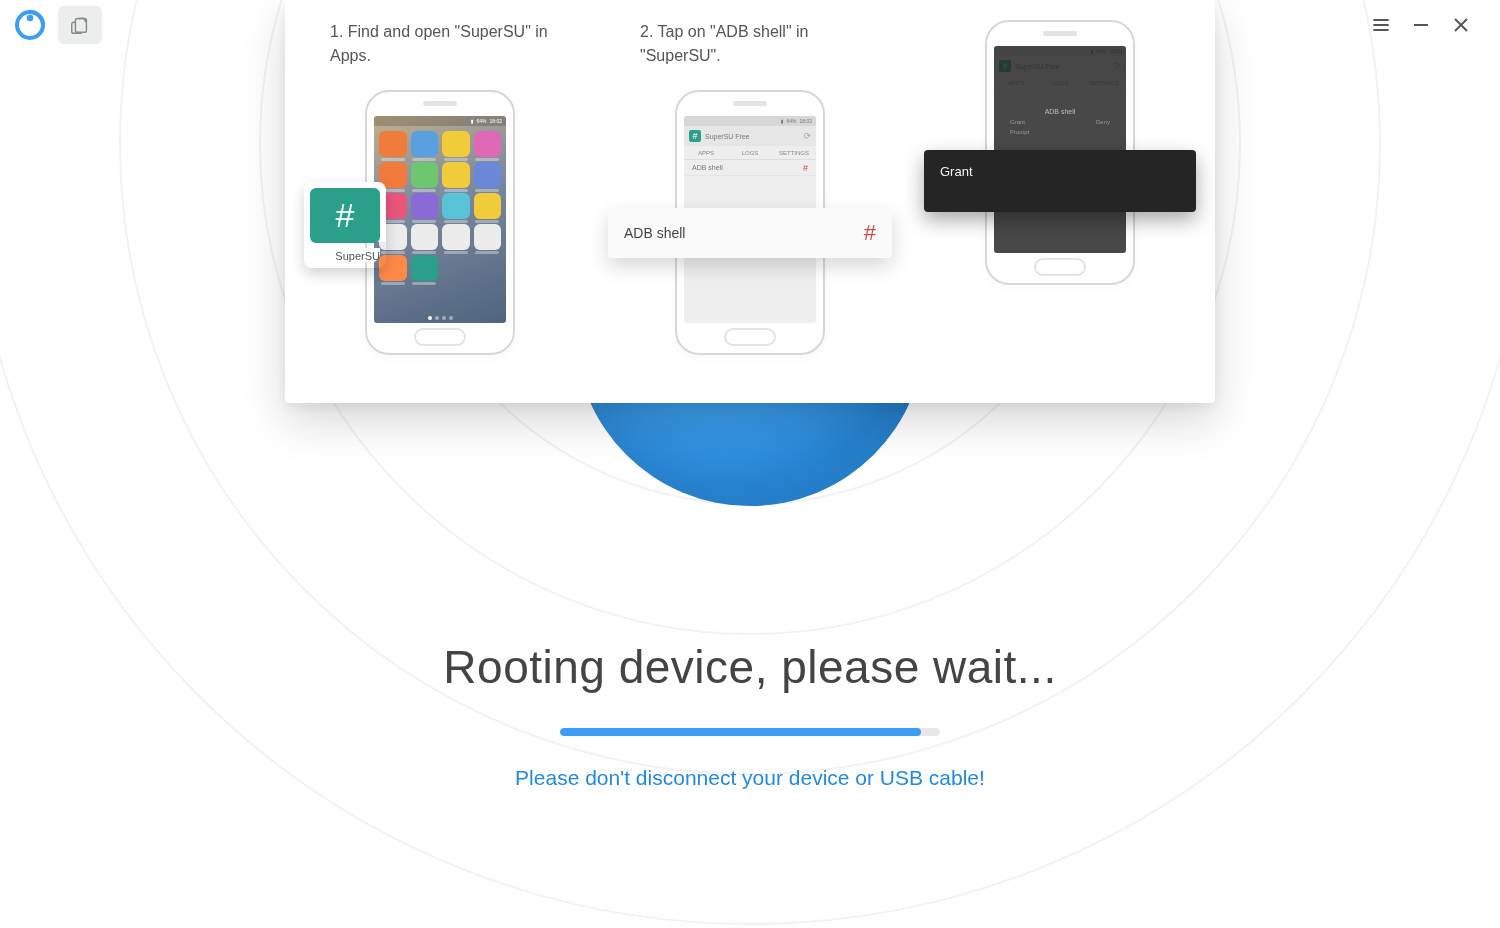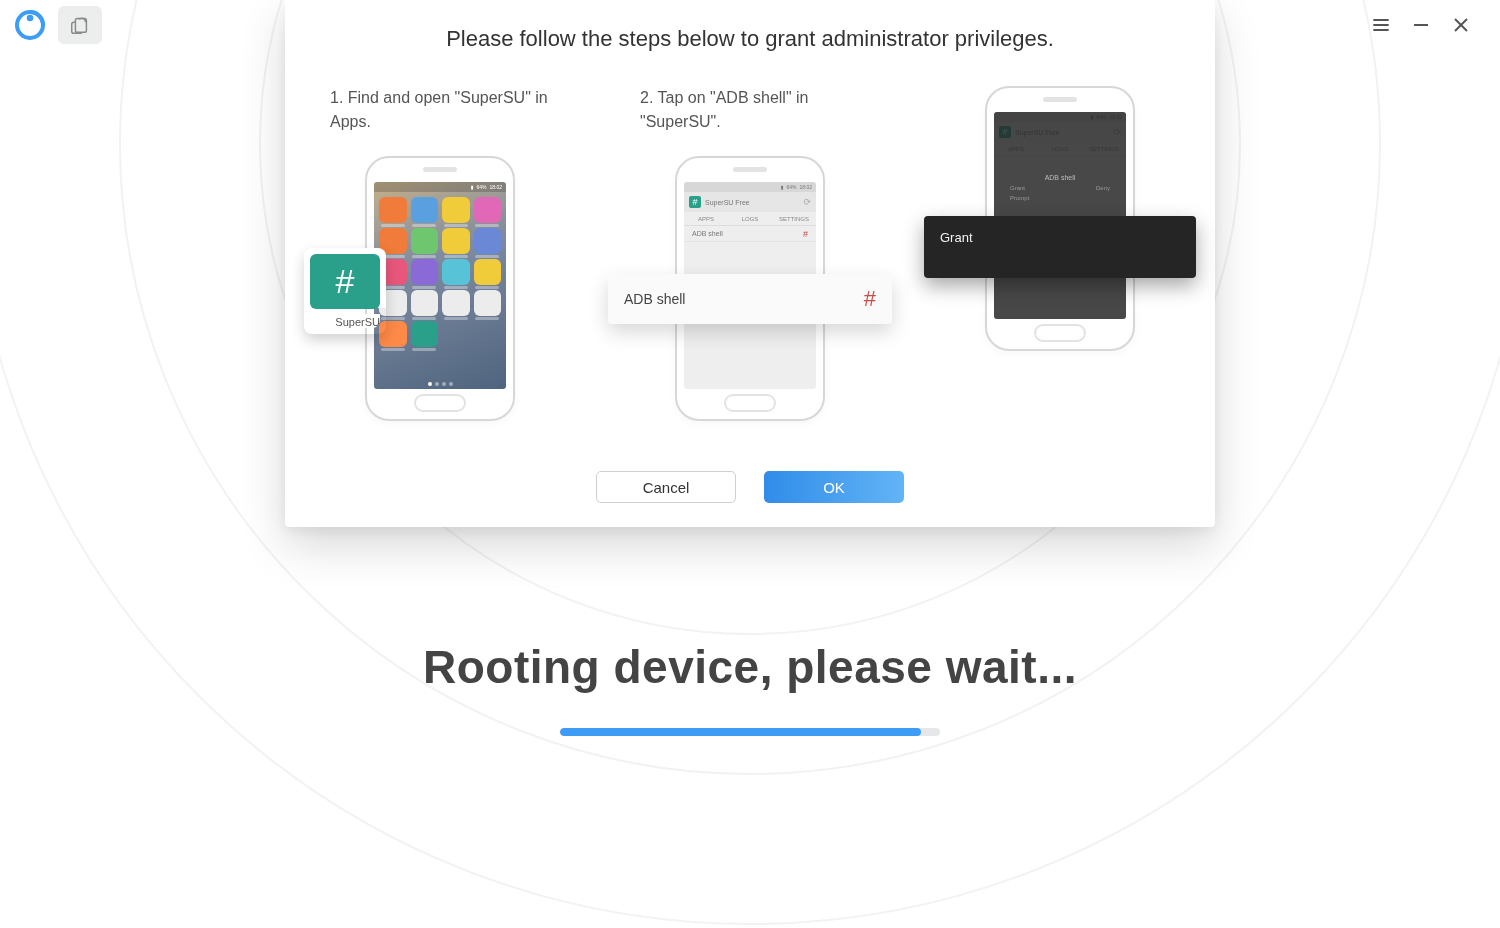--- a/index.html
+++ b/index.html
@@ -83,21 +83,21 @@
   .status-area {
     position: absolute;
     top: 640px;
     left: 0; right: 0;
     display: flex;
     flex-direction: column;
     align-items: center;
   }
   .status-title {
     font-size: 46px;
-    font-weight: 700;
+    font-weight: 400;
     color: #444444;
     letter-spacing: .5px;
   }
   .progress-track {
     margin-top: 34px;
     width: 380px;
     height: 8px;
     border-radius: 4px;
     background: #e6e7e9;
     overflow: hidden;
@@ -455,24 +455,24 @@
       </svg>
     </div>
   </div>
 </div>
 
 <div class="status-area">
   <div class="status-title">Rooting device, please wait...</div>
   <div class="progress-track">
     <div class="progress-fill" style="width: 95%;"></div>
   </div>
+  <div class="warning-line">Please don't disconnect your device or USB cable!</div>
 </div>
 
 <div class="modal">
-  <div class="modal-title">Please follow the steps below to grant administrator privileges.</div>
 
   <div class="steps">
 
     <div class="step">
       <div class="step-text">1. Find and open "SuperSU" in Apps.</div>
       <div class="phone-wrap">
         <div class="phone">
           <div class="screen launcher">
             <div class="status-strip">
               <span>▮</span>
@@ -580,17 +580,13 @@
             </div>
           </div>
         </div>
         <div class="grant-card">
           <span class="lbl">Grant</span>
         </div>
       </div>
     </div>
   </div>
 
-  <div class="modal-buttons">
-    <div class="btn cancel">Cancel</div>
-    <div class="btn ok">OK</div>
-  </div>
 </div>
 
 </body></html>

